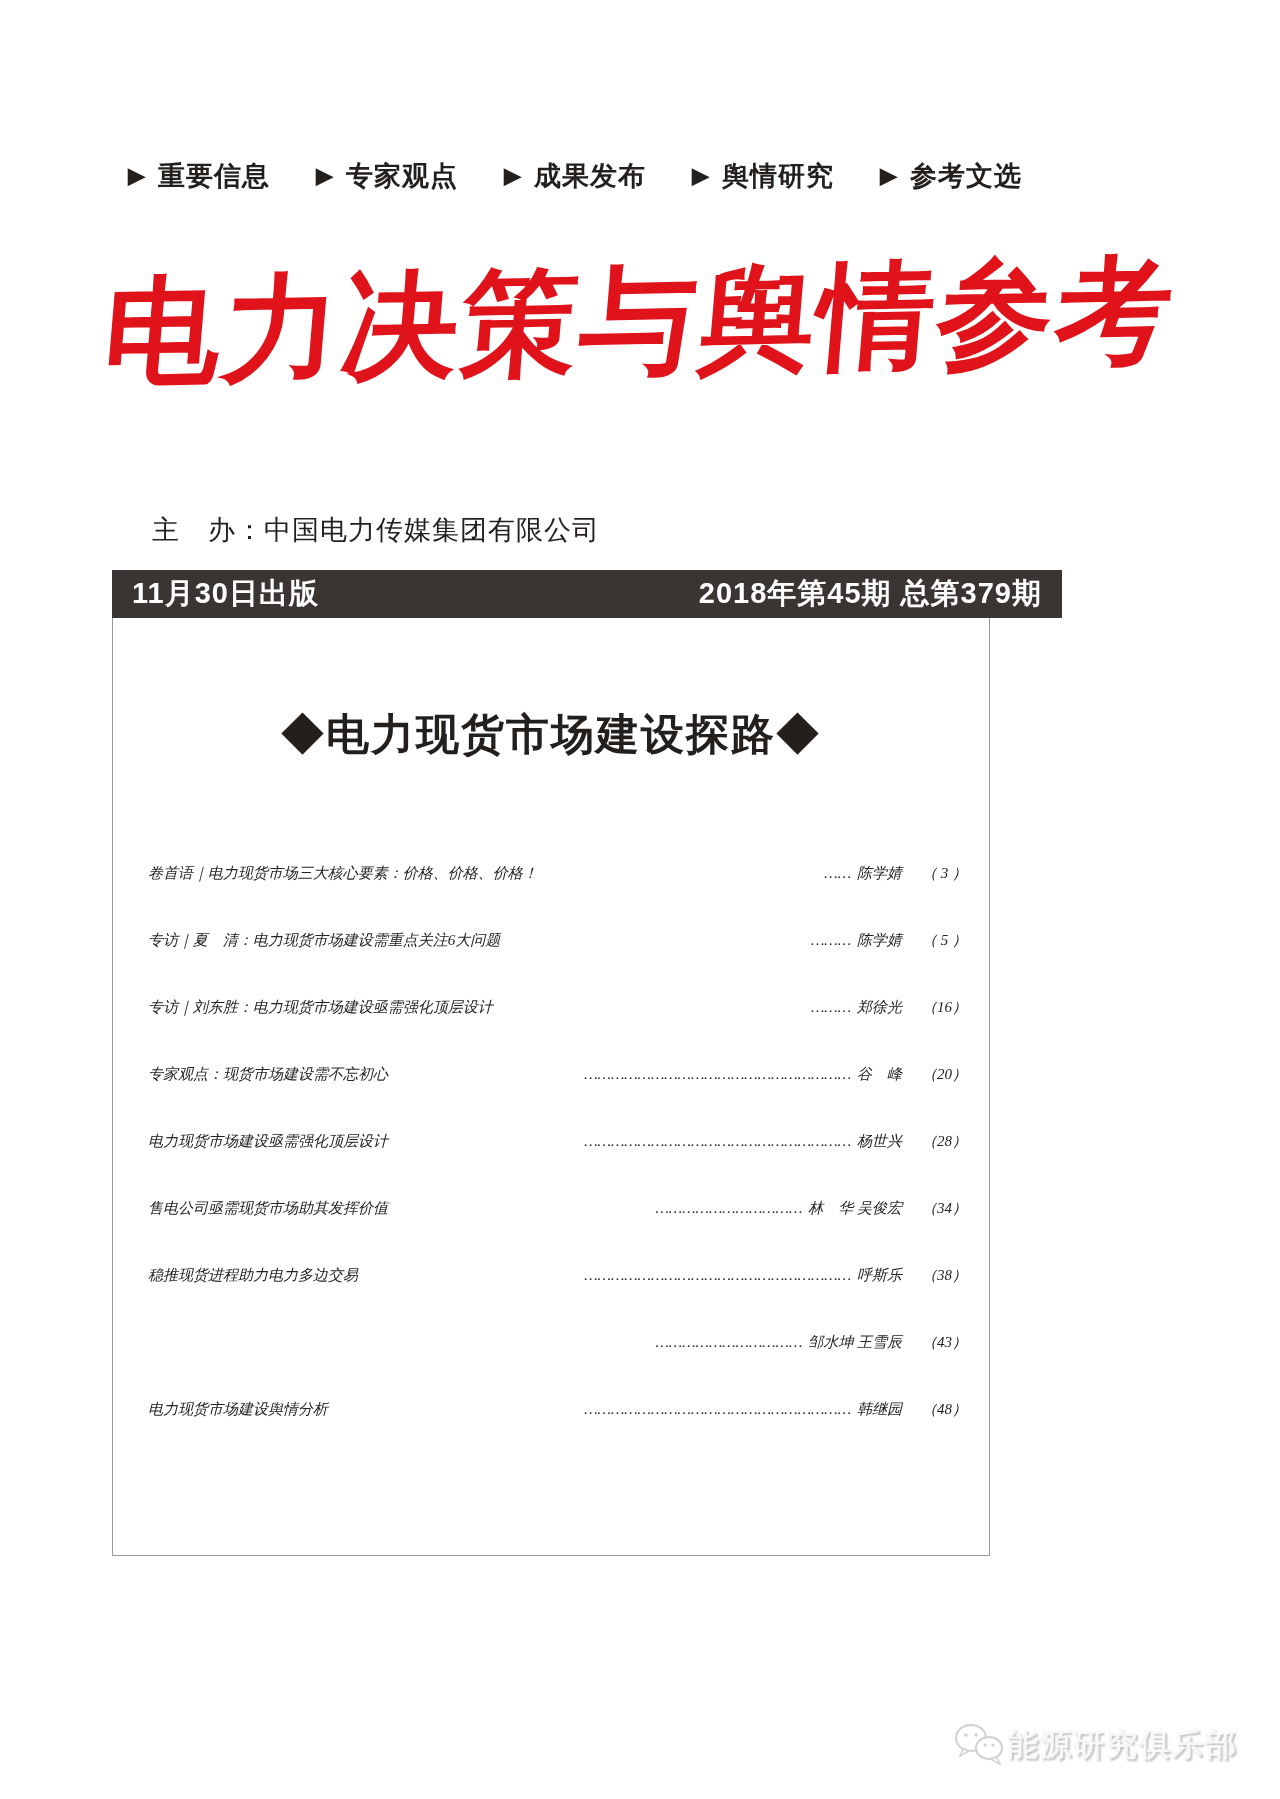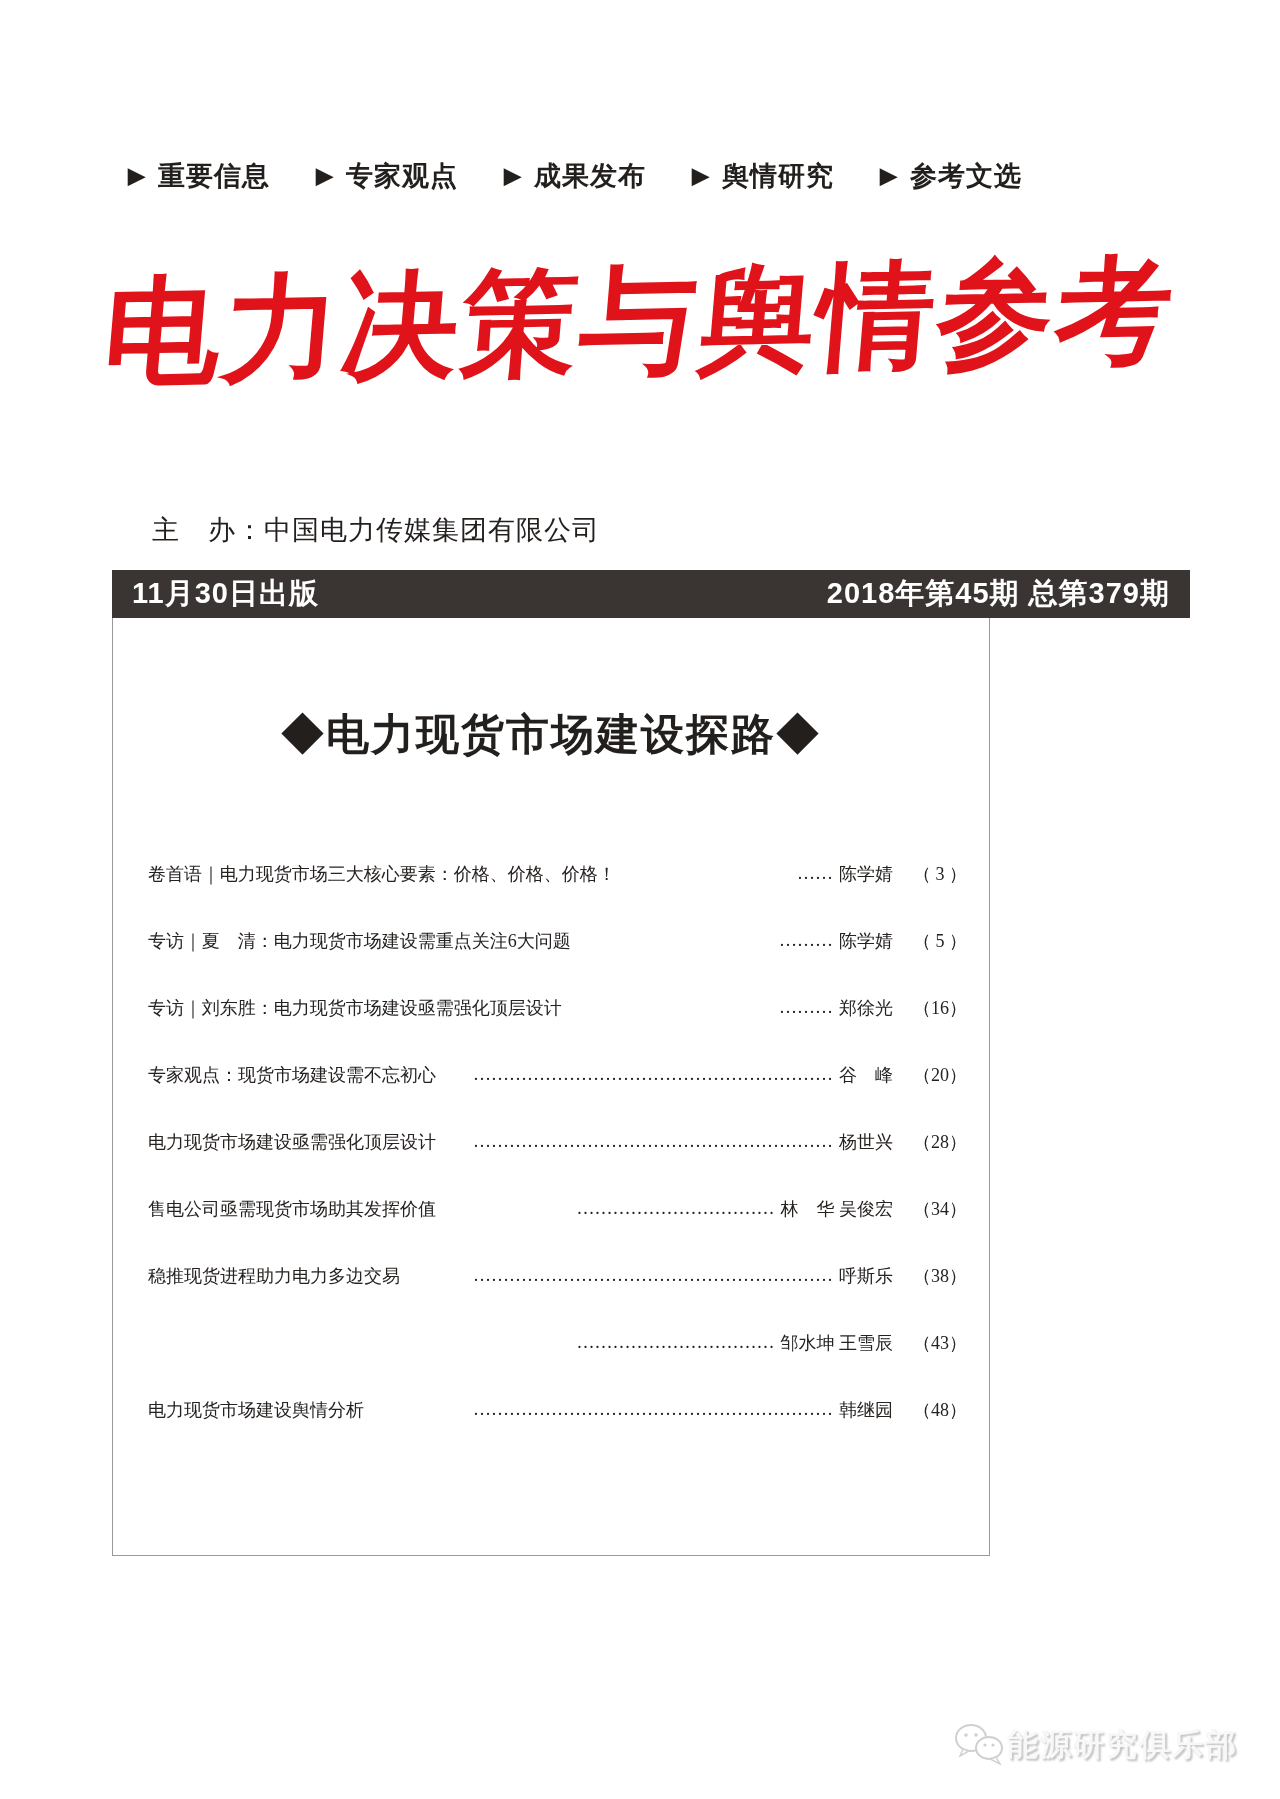--- a/index.html
+++ b/index.html
@@ -34,42 +34,42 @@
   }
 
   
   .publisher{
     position:absolute;top:512px;left:152px;
     font-size:27px;font-weight:normal;color:#231f1d;letter-spacing:1px;
   }
 
   
   .issue-bar{
-    position:absolute;top:570px;left:112px;width:1078px;height:48px;
+    position:absolute;top:570px;left:112px;width:950px;height:48px;
     background:var(--bar-bg);color:#ffffff;
     display:flex;justify-content:space-between;align-items:center;
     padding:0 20px;font-size:29px;font-weight:bold;letter-spacing:1px;
   }
 
   
   .toc-box{
     position:absolute;top:618px;left:112px;width:878px;height:938px;
     border:1px solid var(--border-gray);border-top:none;background:#fff;
   }
   .toc-title{
     position:absolute;top:88px;left:0;width:100%;
     text-align:center;font-size:43px;font-weight:900;color:#231f1d;
     letter-spacing:2px;
   }
   .toc-list{position:absolute;top:222px;left:0;right:0;}
   .toc-row{
     height:67px;display:flex;align-items:center;
     padding:0 22px 0 35px;
     font-family:"Liberation Serif","DejaVu Serif",serif;
-    font-size:18px;color:var(--ink);
+    font-size:15px;color:var(--ink);font-style:italic;
   }
   .toc-row .t{flex:none;white-space:nowrap;}
   .toc-row .dots{flex:1;min-width:0;overflow:hidden;white-space:nowrap;text-align:right;}
   .toc-row .a{flex:none;white-space:nowrap;margin-left:6px;margin-right:20px;text-align:right;}
   .toc-row .p{flex:none;white-space:nowrap;}
 
   
   .watermark{
     position:absolute;top:1722px;right:42px;
     display:flex;align-items:center;

